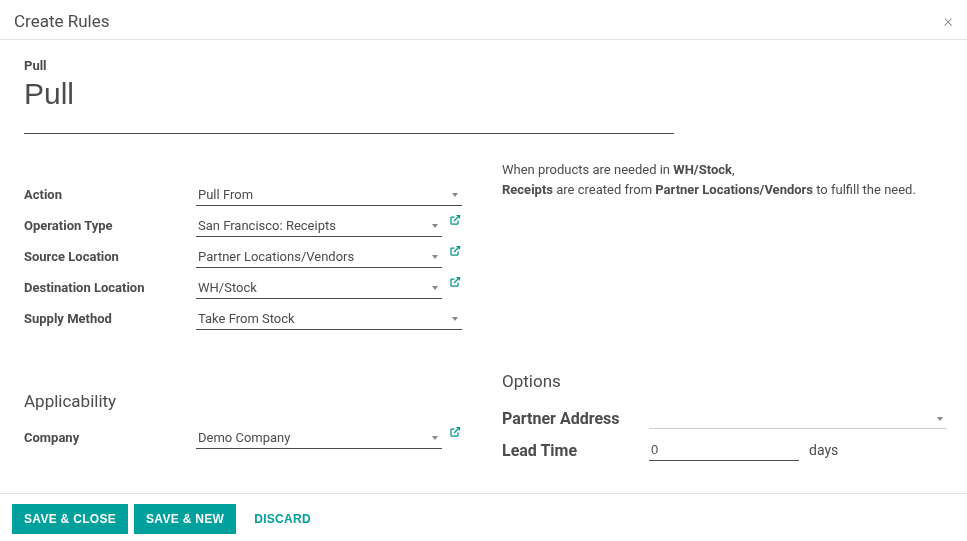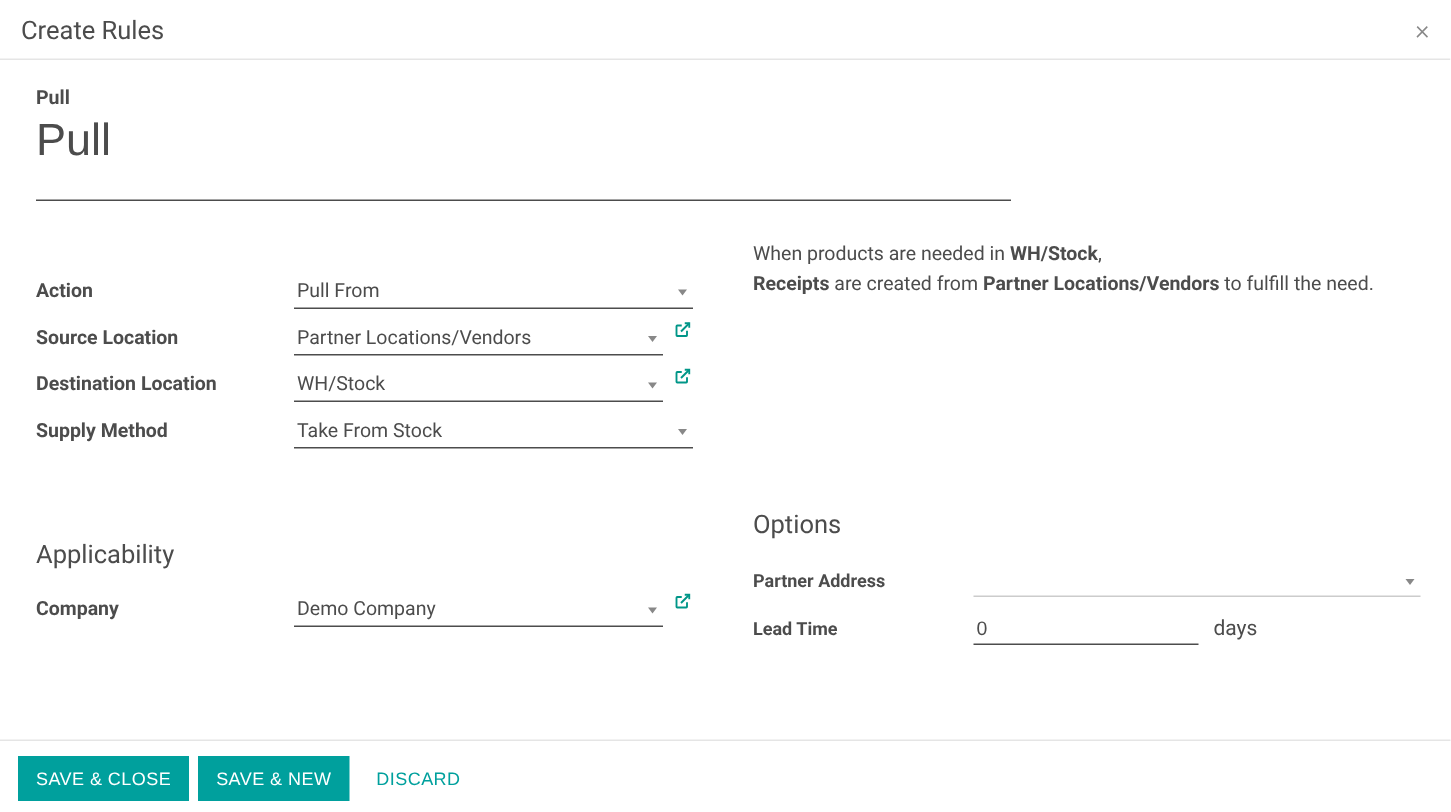--- a/index.html
+++ b/index.html
@@ -130,21 +130,21 @@
     margin: 36px 0 12px 0;
   }
   .options-row {
     display: flex;
     align-items: center;
     margin-bottom: 2px;
     min-height: 30px;
   }
   .options-label {
     flex: 0 0 147px;
-    font-size: 12px;
+    font-size: 16px;
     font-weight: 700;
     color: #4c4c4c;
   }
   .options-value-wrap {
     flex: 1;
     display: flex;
     align-items: center;
     gap: 10px;
   }
   .plain-input {
@@ -185,21 +185,21 @@
     right: 0;
     top: 493px;
     padding: 10px 0 10px 12px;
     border-top: 1px solid #e5e5e5;
     display: flex;
     gap: 6px;
     align-items: center;
   }
   .btn {
     font-size: 12px;
-    font-weight: 400;
+    font-weight: 700;
     padding: 8px 12px;
     border: none;
     cursor: pointer;
     letter-spacing: 0.3px;
   }
   .btn-primary {
     background: #00a09d;
     color: #fff;
   }
   .btn-link {
@@ -227,54 +227,69 @@
 
       <div class="field-row">
         <span class="field-label">Action</span>
         <div class="field-value-wrap">
           <div class="select-field">
             <span>Pull From</span>
           </div>
         </div>
       </div>
 
-
-      <div class="field-row">
-        <span class="field-label">Source Location</span>
-        <div class="field-value-wrap">
-          <div class="select-field">
-            <span>Partner Locations/Vendors</span>
+      <div class="field-row">
+        <span class="field-label">Operation Type</span>
+        <div class="field-value-wrap">
+          <div class="select-field">
+            <span>San Francisco: Receipts</span>
           </div>
           <span class="ext-link-icon">
             <svg viewBox="0 0 24 24" fill="none" stroke="currentColor" stroke-width="2.5">
                 <path d="M18 13v6a1 1 0 0 1-1 1H5a1 1 0 0 1-1-1V7a1 1 0 0 1 1-1h6"></path>
                 <path d="M15 3h6v6"></path>
                 <path d="M10 14L21 3"></path>
               </svg>
           </span>
         </div>
       </div>
 
       <div class="field-row">
-        <span class="field-label">Destination Location</span>
-        <div class="field-value-wrap">
-          <div class="select-field">
-            <span>WH/Stock</span>
+        <span class="field-label">Source Location</span>
+        <div class="field-value-wrap">
+          <div class="select-field">
+            <span>Partner Locations/Vendors</span>
           </div>
           <span class="ext-link-icon">
             <svg viewBox="0 0 24 24" fill="none" stroke="currentColor" stroke-width="2.5">
                 <path d="M18 13v6a1 1 0 0 1-1 1H5a1 1 0 0 1-1-1V7a1 1 0 0 1 1-1h6"></path>
                 <path d="M15 3h6v6"></path>
                 <path d="M10 14L21 3"></path>
               </svg>
           </span>
         </div>
       </div>
 
       <div class="field-row">
+        <span class="field-label">Destination Location</span>
+        <div class="field-value-wrap">
+          <div class="select-field">
+            <span>WH/Stock</span>
+          </div>
+          <span class="ext-link-icon">
+            <svg viewBox="0 0 24 24" fill="none" stroke="currentColor" stroke-width="2.5">
+                <path d="M18 13v6a1 1 0 0 1-1 1H5a1 1 0 0 1-1-1V7a1 1 0 0 1 1-1h6"></path>
+                <path d="M15 3h6v6"></path>
+                <path d="M10 14L21 3"></path>
+              </svg>
+          </span>
+        </div>
+      </div>
+
+      <div class="field-row">
         <span class="field-label">Supply Method</span>
         <div class="field-value-wrap">
           <div class="select-field">
             <span>Take From Stock</span>
           </div>
         </div>
       </div>
 
     </div>
 

